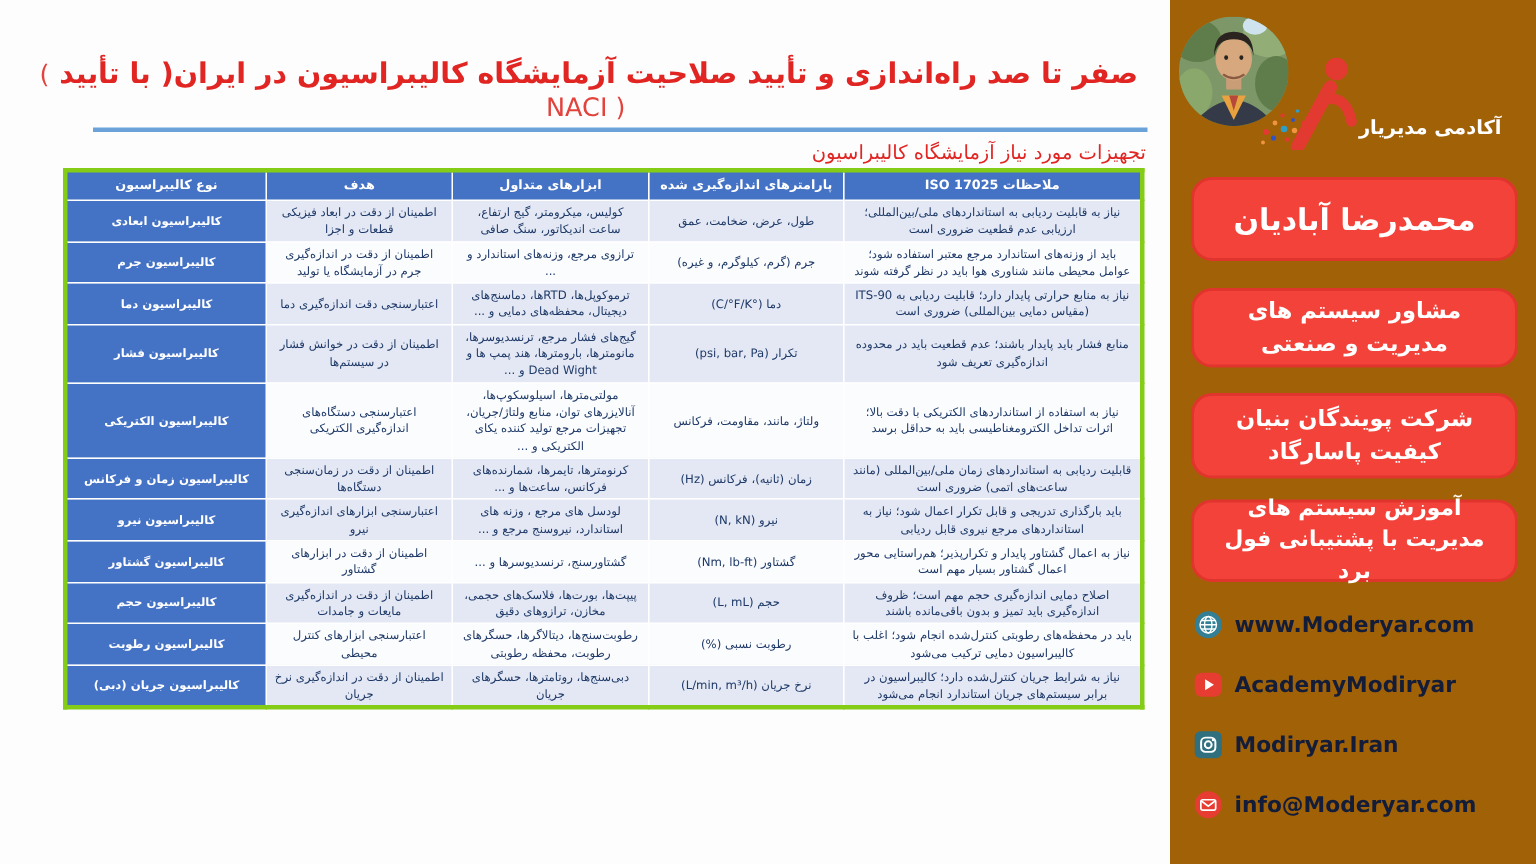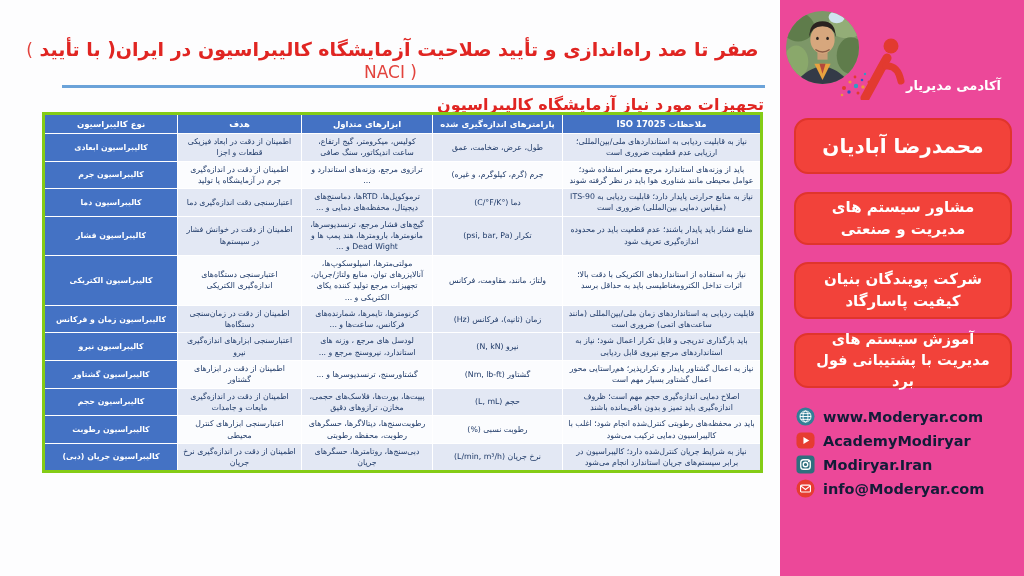--- a/index.html
+++ b/index.html
@@ -10,53 +10,53 @@
   .main { position:absolute; left:0; top:0; width:780px; height:576px; background:#fdfdfe;border-radius:24px; }
 
   .title { position:absolute; top:38px; left:20px; width:745px; text-align:center;
            direction:rtl; color:#e02522; font-weight:bold; font-size:19px; }
   .title .naci { direction:ltr; unicode-bidi:isolate; font-weight:normal; color:#e2433d;
                  font-size:17px; margin-right:4px; }
 
   .divider { position:absolute; top:85px; left:62px; width:703px; height:3px; background:#6ba3d9; }
 
   .subtitle { position:absolute; top:95px; right:16px; direction:rtl;
-              color:#e02522; font-weight:bold; font-size:16px; }
+              color:#e02522; font-weight:normal; font-size:13px; }
 
   
   table.cal { position:absolute; top:112px; left:42px; width:718px;
               border-collapse:collapse; direction:ltr; table-layout:fixed;
               border:3px solid #84cc16; }
   table.cal th, table.cal td { border:1.6px solid #ffffff; text-align:center;
               vertical-align:middle; direction:rtl; }
   table.cal th { background:#4472c4; color:#fff; font-size:8.5px; font-weight:bold;
               padding:4px 2px; }
   table.cal td { font-size:7.8px; color:#1f3a68; padding:2px 5px; line-height:1.45; }
   td.type { background:#4472c4 !important; color:#fff !important; font-weight:bold; font-size:8.4px; }
   tr.band td { background:#e3e8f4; }
   tr.plain td { background:#fbfcfe; }
 
   
-  .sidebar { position:absolute; left:780px; top:0; width:244px; height:576px; background:#ec4899; }
+  .sidebar { position:absolute; left:780px; top:0; width:244px; height:576px; background:#a16207; }
 
   .photo { position:absolute; left:6px; top:11px; width:73px; height:73px; border-radius:50%;
            overflow:hidden; }
   .logo  { position:absolute; left:56px; top:36px; width:80px; height:64px; }
   .brand { position:absolute; left:126px; top:78px; width:95px; direction:rtl; text-align:left;
            color:#ffffff; font-weight:bold; font-size:13px; white-space:nowrap; }
 
   .btn { position:absolute; left:14px; right:12px; background:#f2423a; border:2px solid #e0352c;
          border-radius:14px; color:#fff; font-weight:bold; text-align:center; direction:rtl;
          display:flex; align-items:center; justify-content:center; line-height:1.45; padding:3px 10px; }
   .btn1 { top:118px; height:56px; font-size:20px; }
   .btn2 { top:192px; height:53px; font-size:15px; }
   .btn3 { top:262px; height:57px; font-size:15px; }
   .btn4 { top:333px; height:55px; font-size:14.5px; }
 
-  .contacts { position:absolute; left:16px; top:407px; display:flex; flex-direction:column; gap:5px; }
+  .contacts { position:absolute; left:16px; top:407px; display:flex; flex-direction:column; gap:21px; }
   .crow { display:flex; align-items:center; gap:8px; height:19px; cursor:pointer; }
   .cicon { width:19px; height:19px; flex:0 0 19px; display:block; }
   .clabel { color:#131c38; font-weight:bold; font-size:14.5px; }
 </style>
 </head>
 <body>
 
 <div class="slide">
 
   <div class="main">

